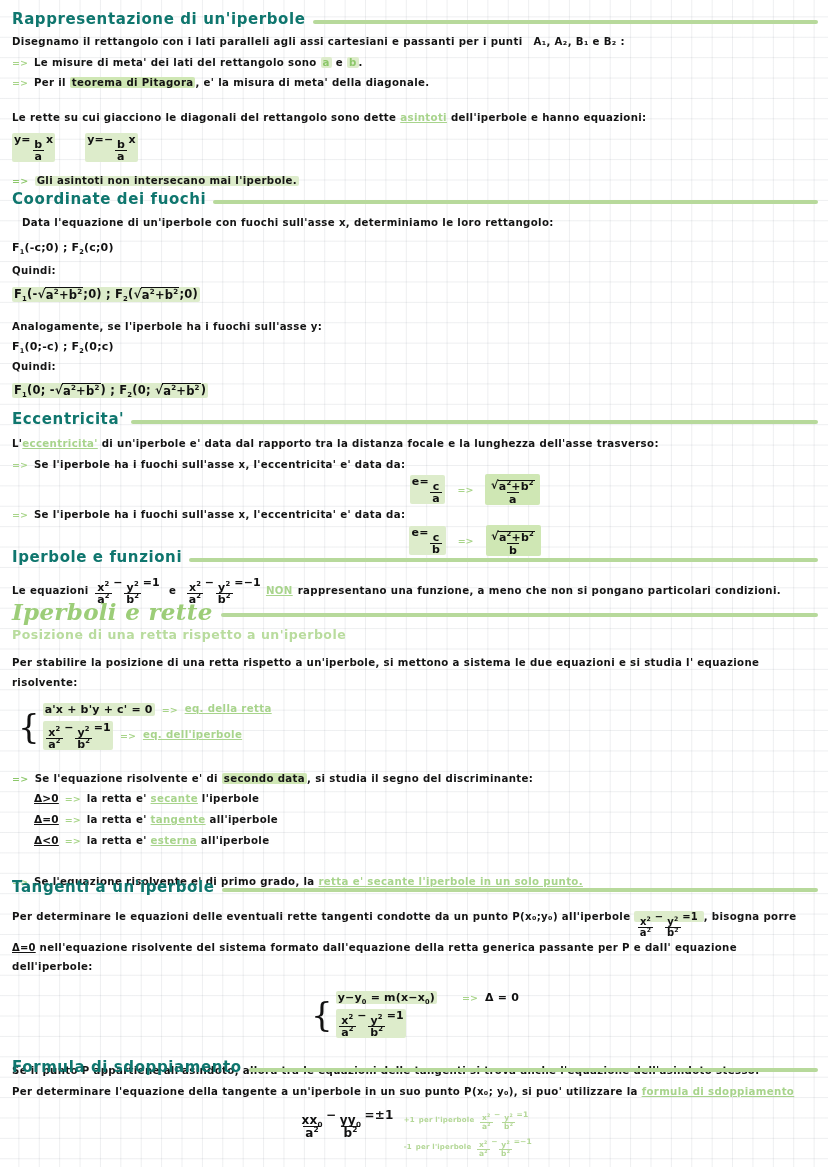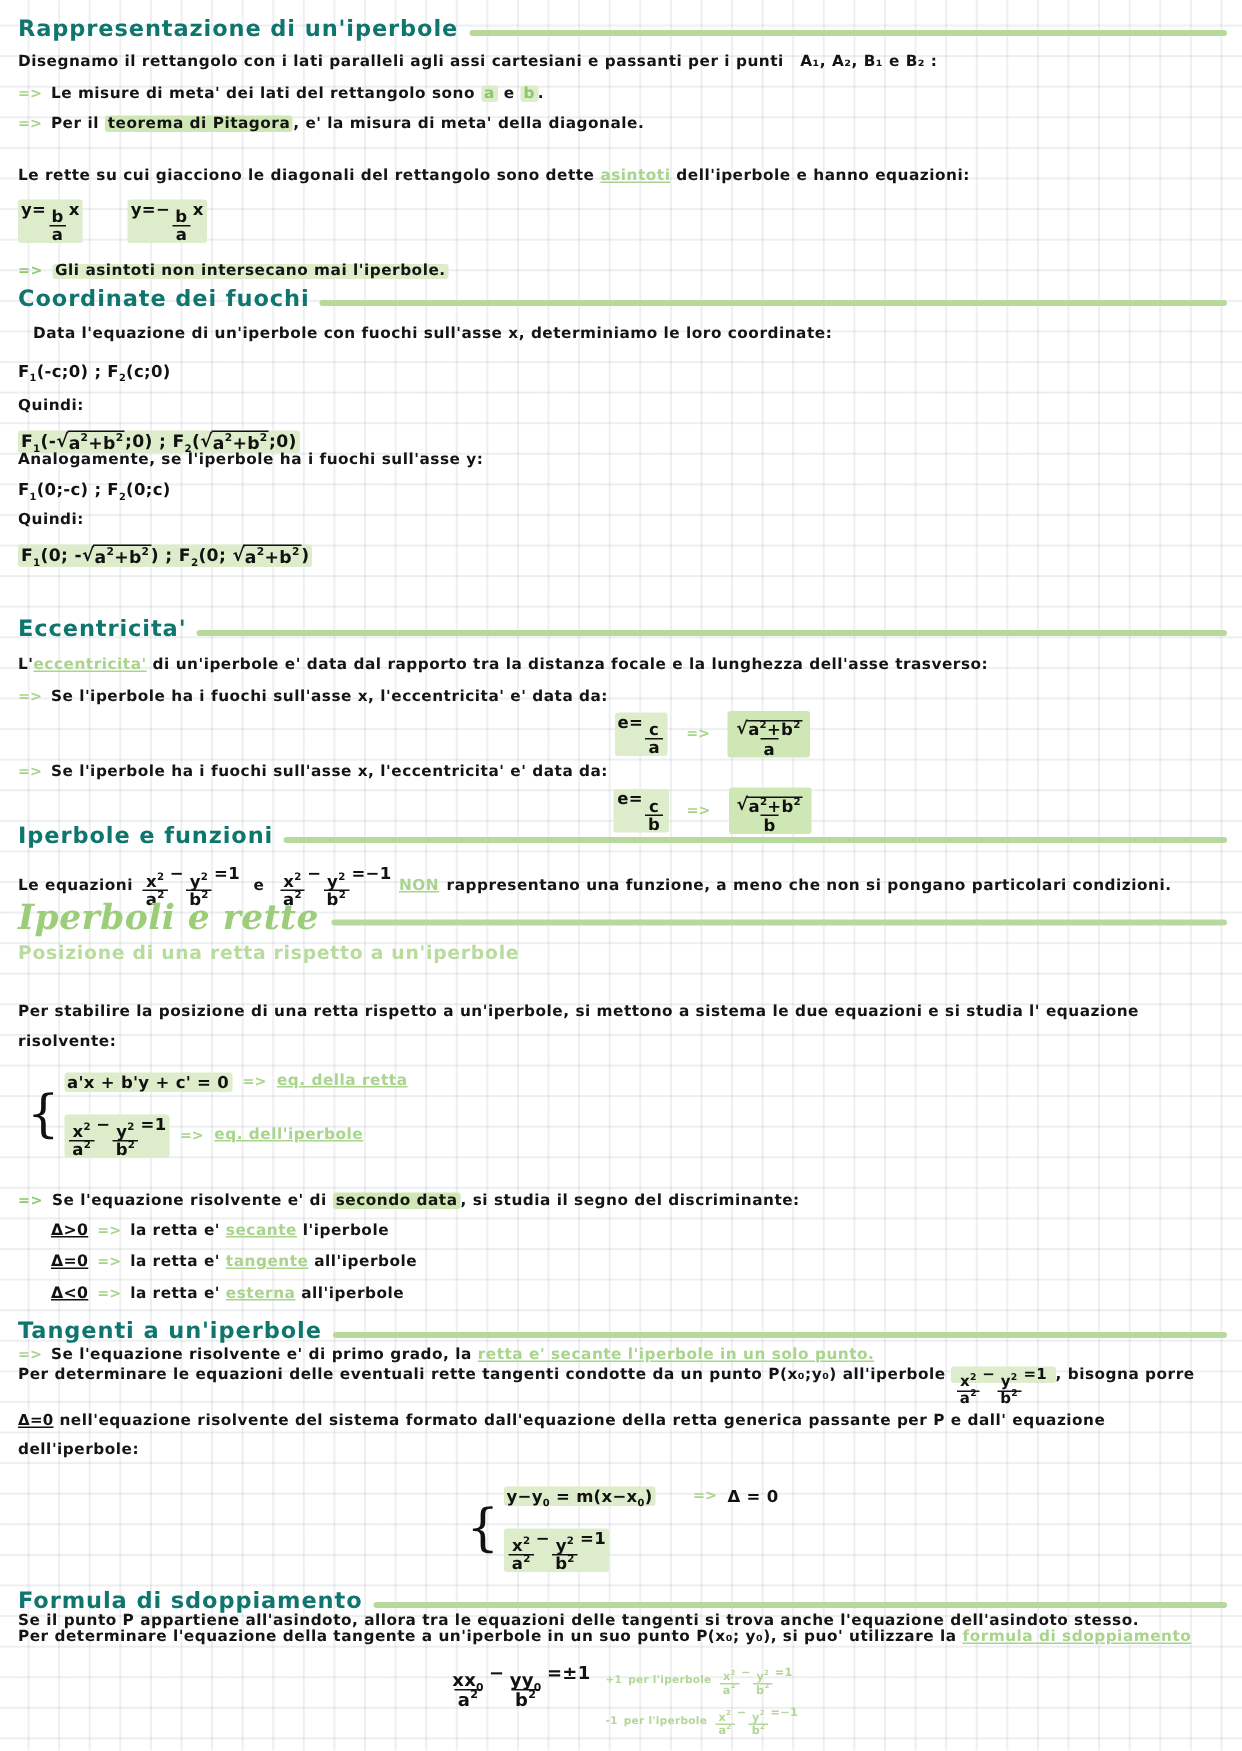--- a/index.html
+++ b/index.html
@@ -83,21 +83,21 @@
   .sq .rad{font-size:1.05em;margin-right:-1px;}
   .sq .inner{border-top:1.5px solid #111;padding:0 1px;}
   sup{font-size:.62em;vertical-align:super;line-height:0;}
   sub{font-size:.6em;vertical-align:sub;line-height:0;}
   .brace{
     font-size:34px;font-weight:400;line-height:.85;color:#111;
     font-family:"DejaVu Serif",serif;
     display:inline-block;
   }
   .sys{display:flex;align-items:center;gap:3px;}
-  .sys-rows{display:flex;flex-direction:column;gap:15px;}
+  .sys-rows{display:flex;flex-direction:column;gap:5px;}
   .sysrow{display:flex;align-items:center;gap:7px;}
   .note-sm{font-size:7px;font-weight:700;color:#b3d796;letter-spacing:.2px;}
   .tiny{font-size:7.5px;}
 
   
   .abs{position:absolute;}
 </style>
 </head>
 <body>
 
@@ -162,42 +162,42 @@
     </div>
   </div>
 
   <div class="abs" style="left:12px;top:190px;width:806px;">
 
     <div class="sec-head">
       <span class="ttl">Coordinate dei fuochi</span>
       <span class="rule"></span>
     </div>
 
-    <div class="body-txt" style="margin-top:10px;padding-left:10px;">Data l'equazione di un'iperbole con fuochi sull'asse x, determiniamo le loro coordinate:</div>
+    <div class="body-txt" style="margin-top:10px;padding-left:10px;">Data l'equazione di un'iperbole con fuochi sull'asse x, determiniamo le loro rettangolo:</div>
 
     <div class="center" style="margin-top:12px;">
       <span class="math">F<sub>1</sub>(-c;0) ; F<sub>2</sub>(c;0)</span>
     </div>
 
     <div class="body-txt" style="margin-top:12px;">Quindi:</div>
 
     <div class="center" style="margin-top:11px;">
       <span class="math hl" style="font-size:11.5px;">
         F<sub>1</sub>(-<span class="sq">
             <span class="rad">√</span>
             <span class="inner">a<sup>2</sup>+b<sup>2</sup></span>
           </span>;0) ;
         F<sub>2</sub>(<span class="sq">
             <span class="rad">√</span>
             <span class="inner">a<sup>2</sup>+b<sup>2</sup></span>
           </span>;0)
       </span>
     </div>
 
-    <div class="body-txt" style="">Analogamente, se l'iperbole ha i fuochi sull'asse y:</div>
+    <div class="body-txt" style="margin-top:20px;">Analogamente, se l'iperbole ha i fuochi sull'asse y:</div>
 
     <div class="center" style="margin-top:7px;">
       <span class="math">F<sub>1</sub>(0;-c) ; F<sub>2</sub>(0;c)</span>
     </div>
 
     <div class="body-txt" style="margin-top:9px;">Quindi:</div>
 
     <div class="center" style="margin-top:10px;">
       <span class="math hl" style="font-size:11.5px;">
         F<sub>1</sub>(0; -<span class="sq">
@@ -304,21 +304,21 @@
 
   <div class="abs" style="left:12px;top:598px;width:806px;">
 
     <div class="big-head-row">
       <span class="big-head">Iperboli e rette</span>
       <span class="rule"></span>
     </div>
 
     <div class="sub-head" style="margin-top:2px;">Posizione di una retta rispetto a un'iperbole</div>
 
-    <div class="body-txt" style="margin-top:23px;line-height:1.95;width:800px;">Per stabilire la posizione di una retta rispetto a un'iperbole, si mettono a sistema le due equazioni e si studia l' equazione risolvente:</div>
+    <div class="body-txt" style="margin-top:11px;line-height:1.95;width:800px;">Per stabilire la posizione di una retta rispetto a un'iperbole, si mettono a sistema le due equazioni e si studia l' equazione risolvente:</div>
 
     <div class="sys" style="margin-top:10px;margin-left:6px;">
       <span class="brace">{</span>
       <span class="sys-rows">
         <span class="sysrow">
           <span class="math hl">a'x + b'y + c' = 0</span>
           <span class="arrow">=&gt;</span>
           <span class="green-soft body-txt">eq. della retta</span>
         </span>
         <span class="sysrow">

